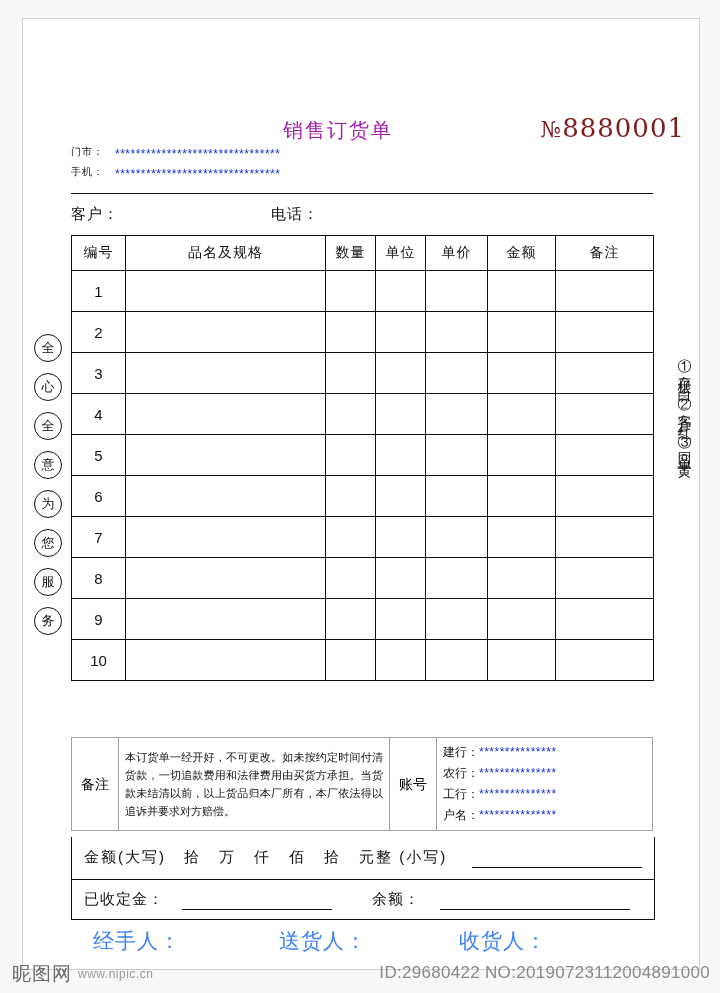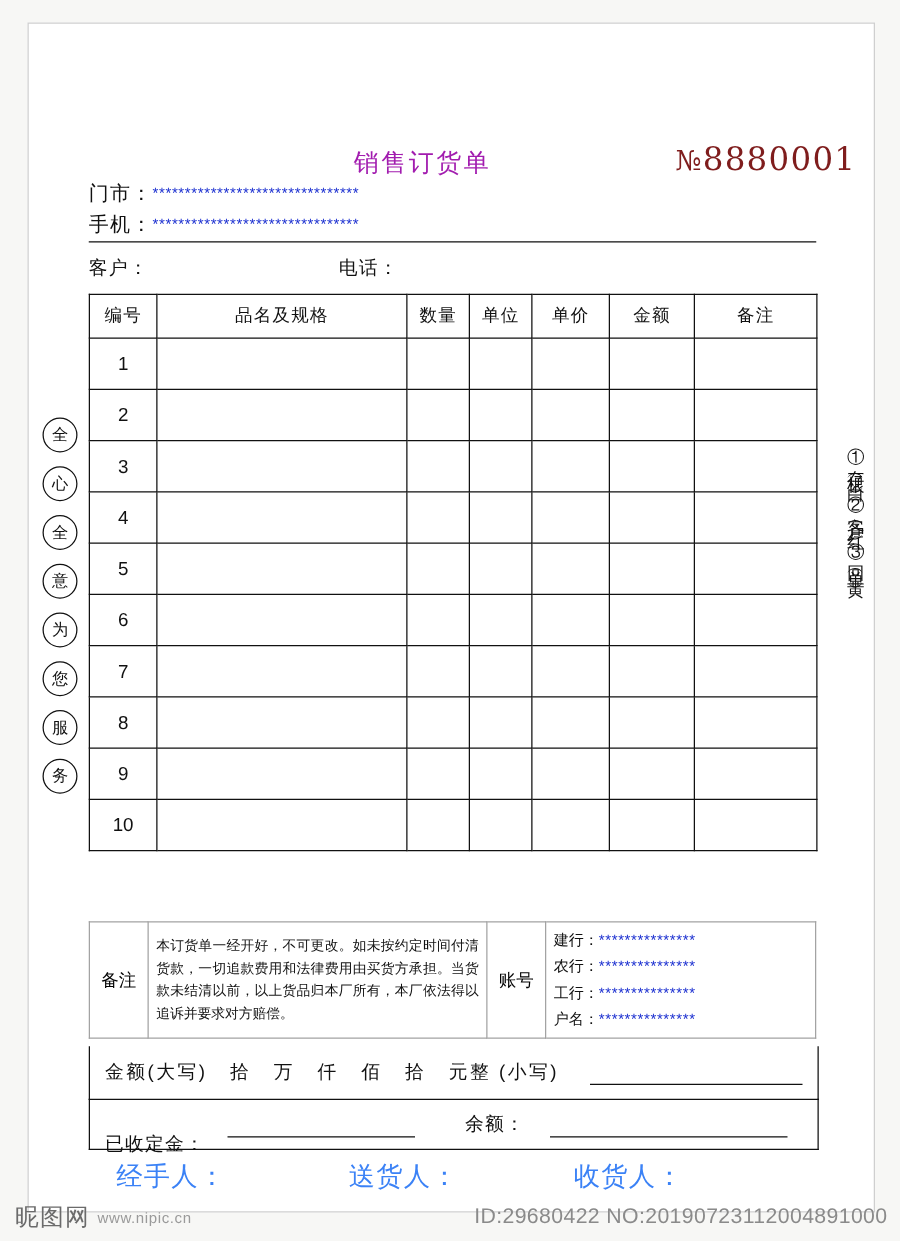--- a/index.html
+++ b/index.html
@@ -46,21 +46,21 @@
   }
   .nobox .no-label{font-size:22px;}
   .store-lines{
     position:absolute;left:48px;top:126px;width:600px;
     font-size:13px;color:#111;
   }
   .store-line{
     display:flex;align-items:flex-start;margin-bottom:4px;
   }
   .store-line .lbl{
-    font-size:16px;letter-spacing:1px;min-width:44px;color:#111;
+    font-size:10px;letter-spacing:1px;min-width:44px;color:#111;
   }
   .store-line .val{
     color:#1b2fd0;font-size:12px;letter-spacing:.5px;word-break:break-all;
     padding-top:2px;
   }
   .hdr-rule{
     position:absolute;left:48px;top:174px;width:582px;height:1px;background:#111;
   }
   .cust-row{
     position:absolute;left:48px;top:186px;width:582px;height:28px;
@@ -124,21 +124,21 @@
     position:absolute;left:12px;top:11px;font-size:15px;letter-spacing:2px;color:#111;
   }
   .amount-row .txt .g{display:inline-block;width:18px;}
   .amount-row .ul{
     position:absolute;left:400px;top:30px;width:170px;height:1px;background:#111;
   }
   .paid-row{
     position:absolute;left:48px;top:860px;width:582px;height:40px;
     border:1px solid #111;border-top:none;
   }
-  .paid-row .p1{position:absolute;left:12px;top:11px;font-size:15px;color:#111;letter-spacing:1px;margin-top:16px;}
+  .paid-row .p1{position:absolute;left:12px;top:11px;font-size:15px;color:#111;letter-spacing:1px;}
   .paid-row .p1u{position:absolute;left:110px;top:30px;width:150px;height:1px;background:#111;}
   .paid-row .p2{position:absolute;left:300px;top:11px;font-size:15px;color:#111;letter-spacing:1px;}
   .paid-row .p2u{position:absolute;left:368px;top:30px;width:190px;height:1px;background:#111;}
   
   .sign-row{
     position:absolute;left:48px;top:908px;width:582px;height:26px;
     font-size:21px;color:#3b82f6;letter-spacing:1px;text-decoration:underline;
   }
   .sign-row span{position:absolute;top:0;}
   .sign-row .s1{left:22px;}

